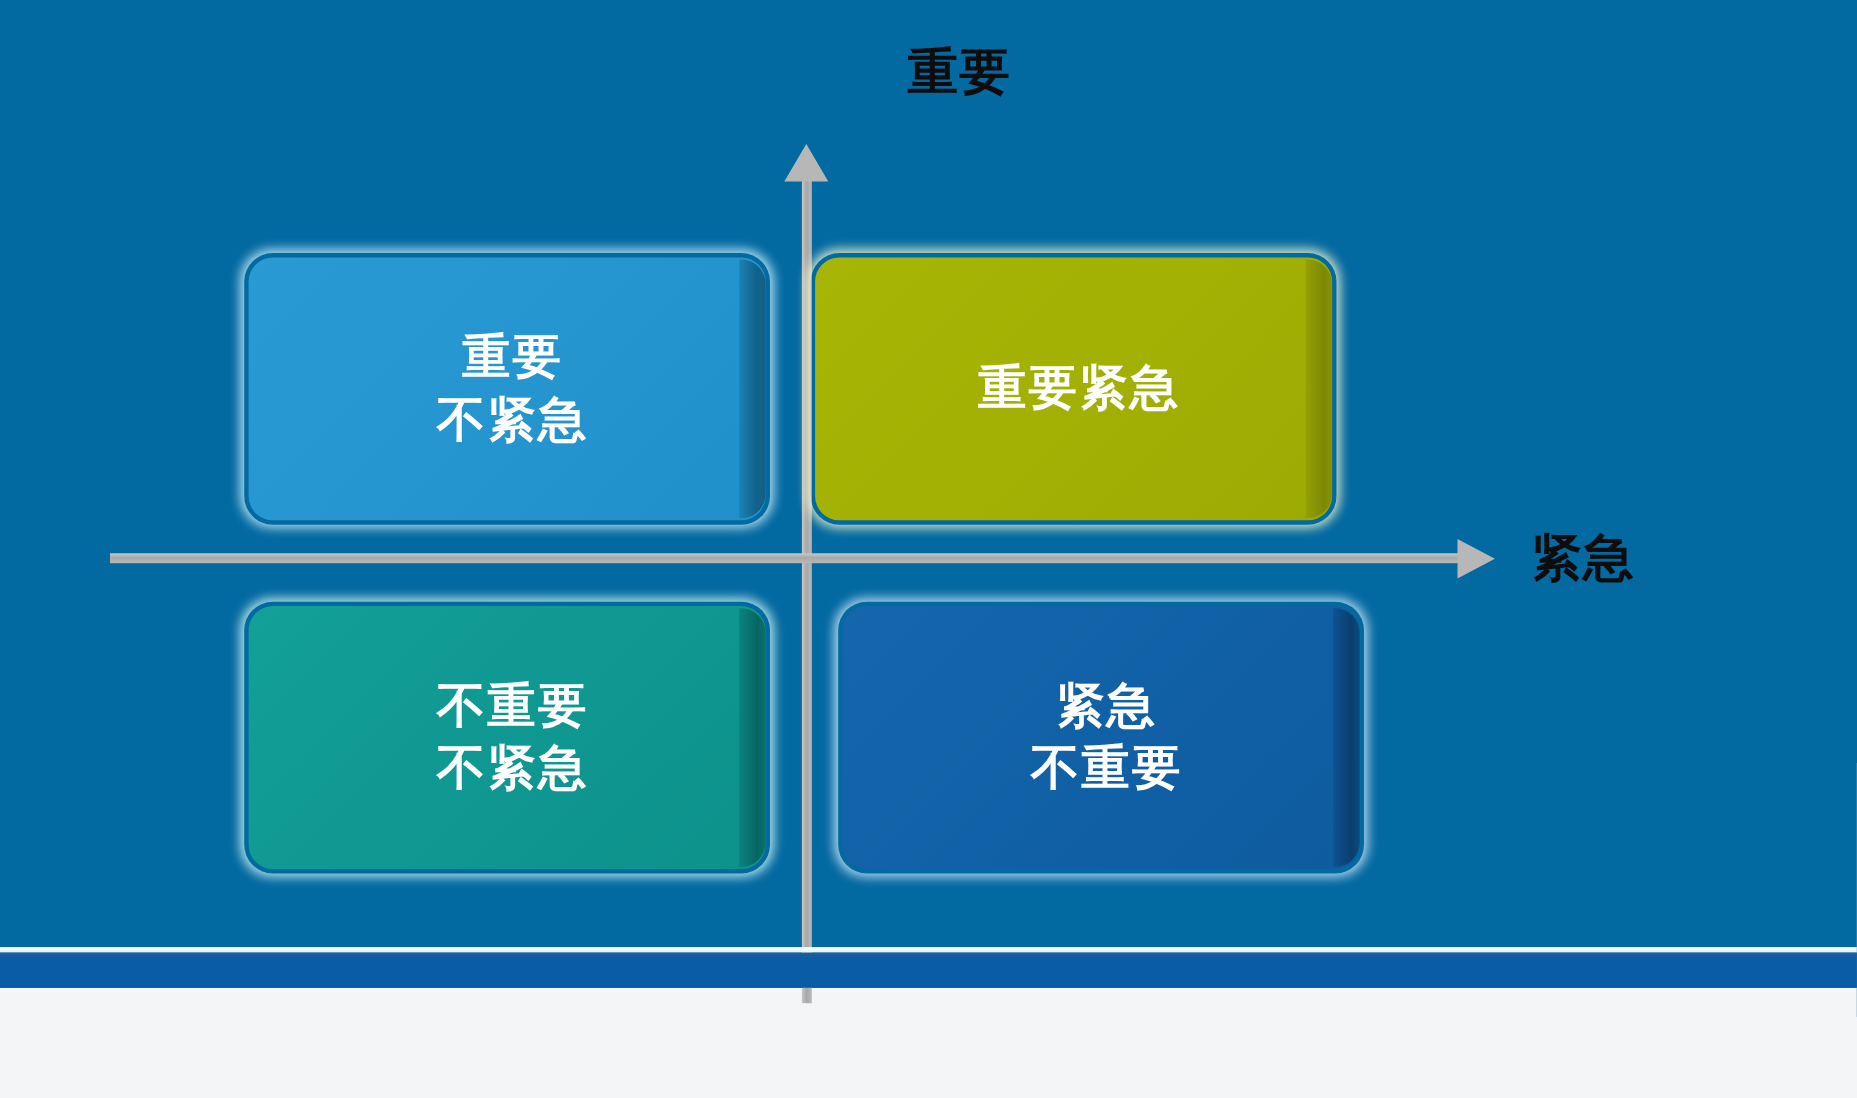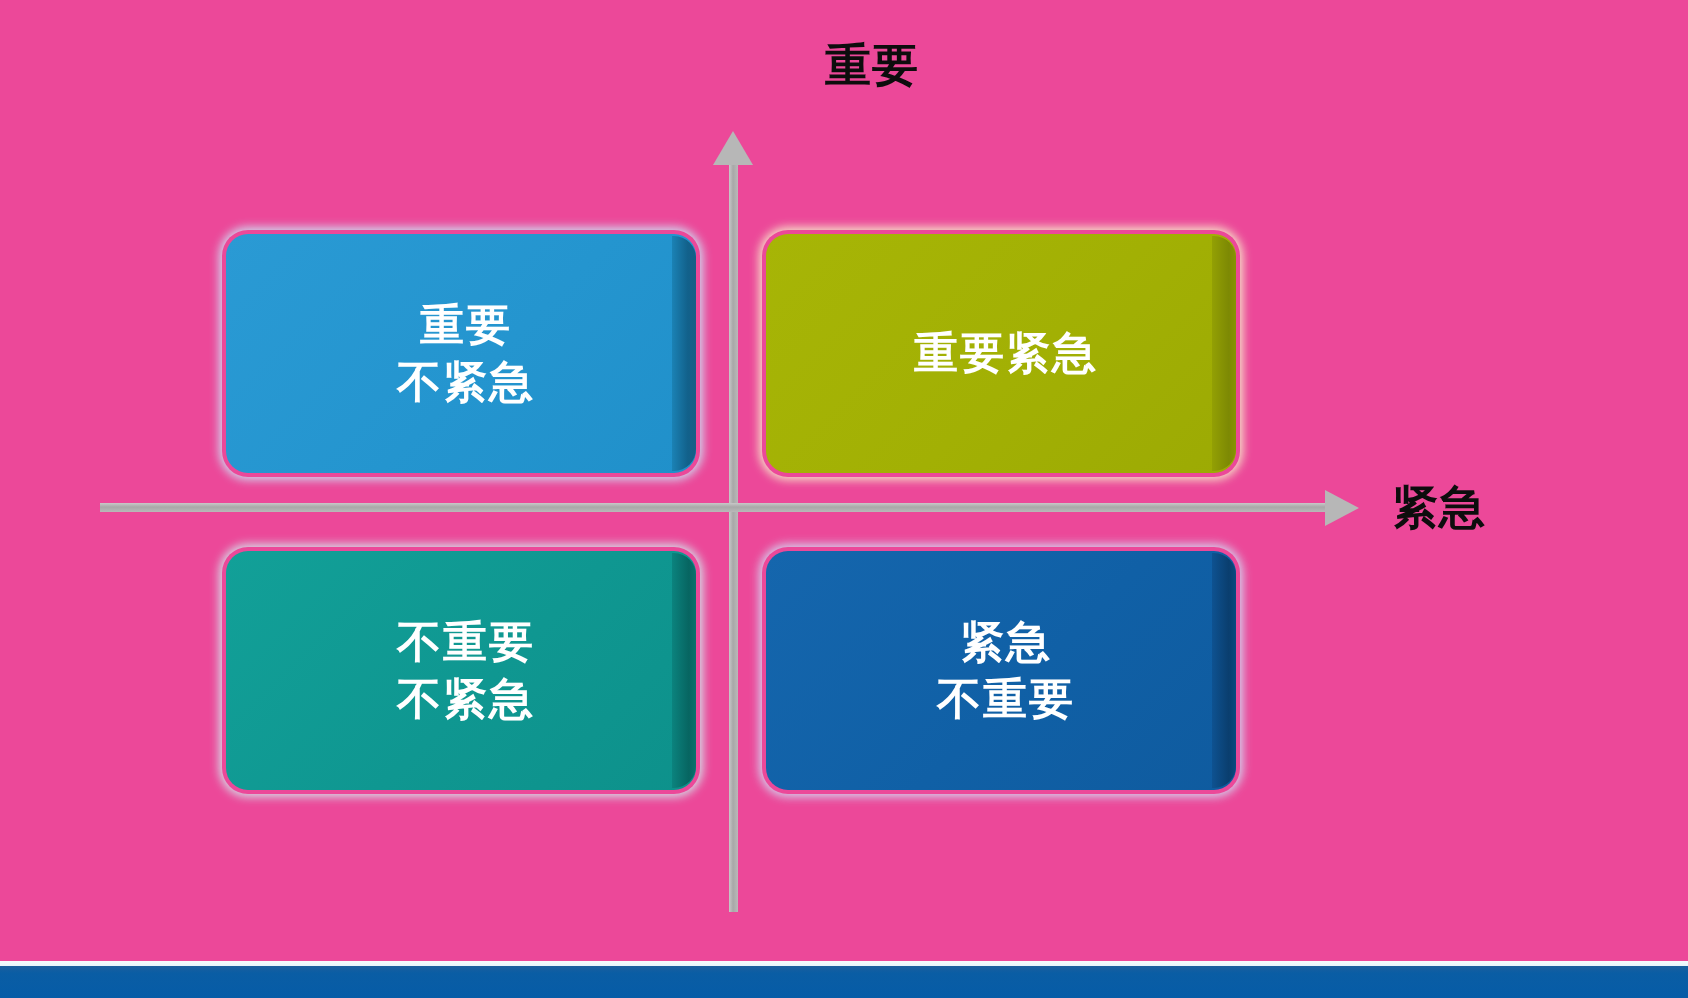--- a/index.html
+++ b/index.html
@@ -10,22 +10,22 @@
     width: 1688px;
     height: 998px;
     background: #f4f5f6;
     font-family: "Liberation Sans", "DejaVu Sans", sans-serif;
     overflow: hidden;
   }
 
   #slide {
     position: relative;
     width: 1688px;
-    height: 998px;
-    background: #ec4899;
+    height: 898px;
+    background: #0369a1;
   }
 
   
   .axis-line {
     position: absolute;
     background: #b3b3b3;
   }
   #v-axis-line {
     left: 729px;
     top: 150px;
@@ -137,21 +137,21 @@
     background: linear-gradient(135deg, #2a9ad4 0%, #2495cf 55%, #2090ca 100%);
   }
   #q-important-not-urgent .edge {
     background: linear-gradient(to right, #1b82b5 0%, #12618b 65%, #155f86 100%);
   }
   #q-important-not-urgent .glow {
     box-shadow: 0 0 10px 3px rgba(200, 238, 252, 0.85);
   }
 
   #q-important-urgent {
-    left: 766px;
+    left: 741px;
     top: 234px;
     width: 470px;
     height: 239px;
   }
   #q-important-urgent .face {
     background: linear-gradient(135deg, #a7b506 0%, #a2b004 55%, #9caa04 100%);
   }
   #q-important-urgent .edge {
     background: linear-gradient(to right, #93a004 0%, #7d8904 70%, #879304 100%);
   }

